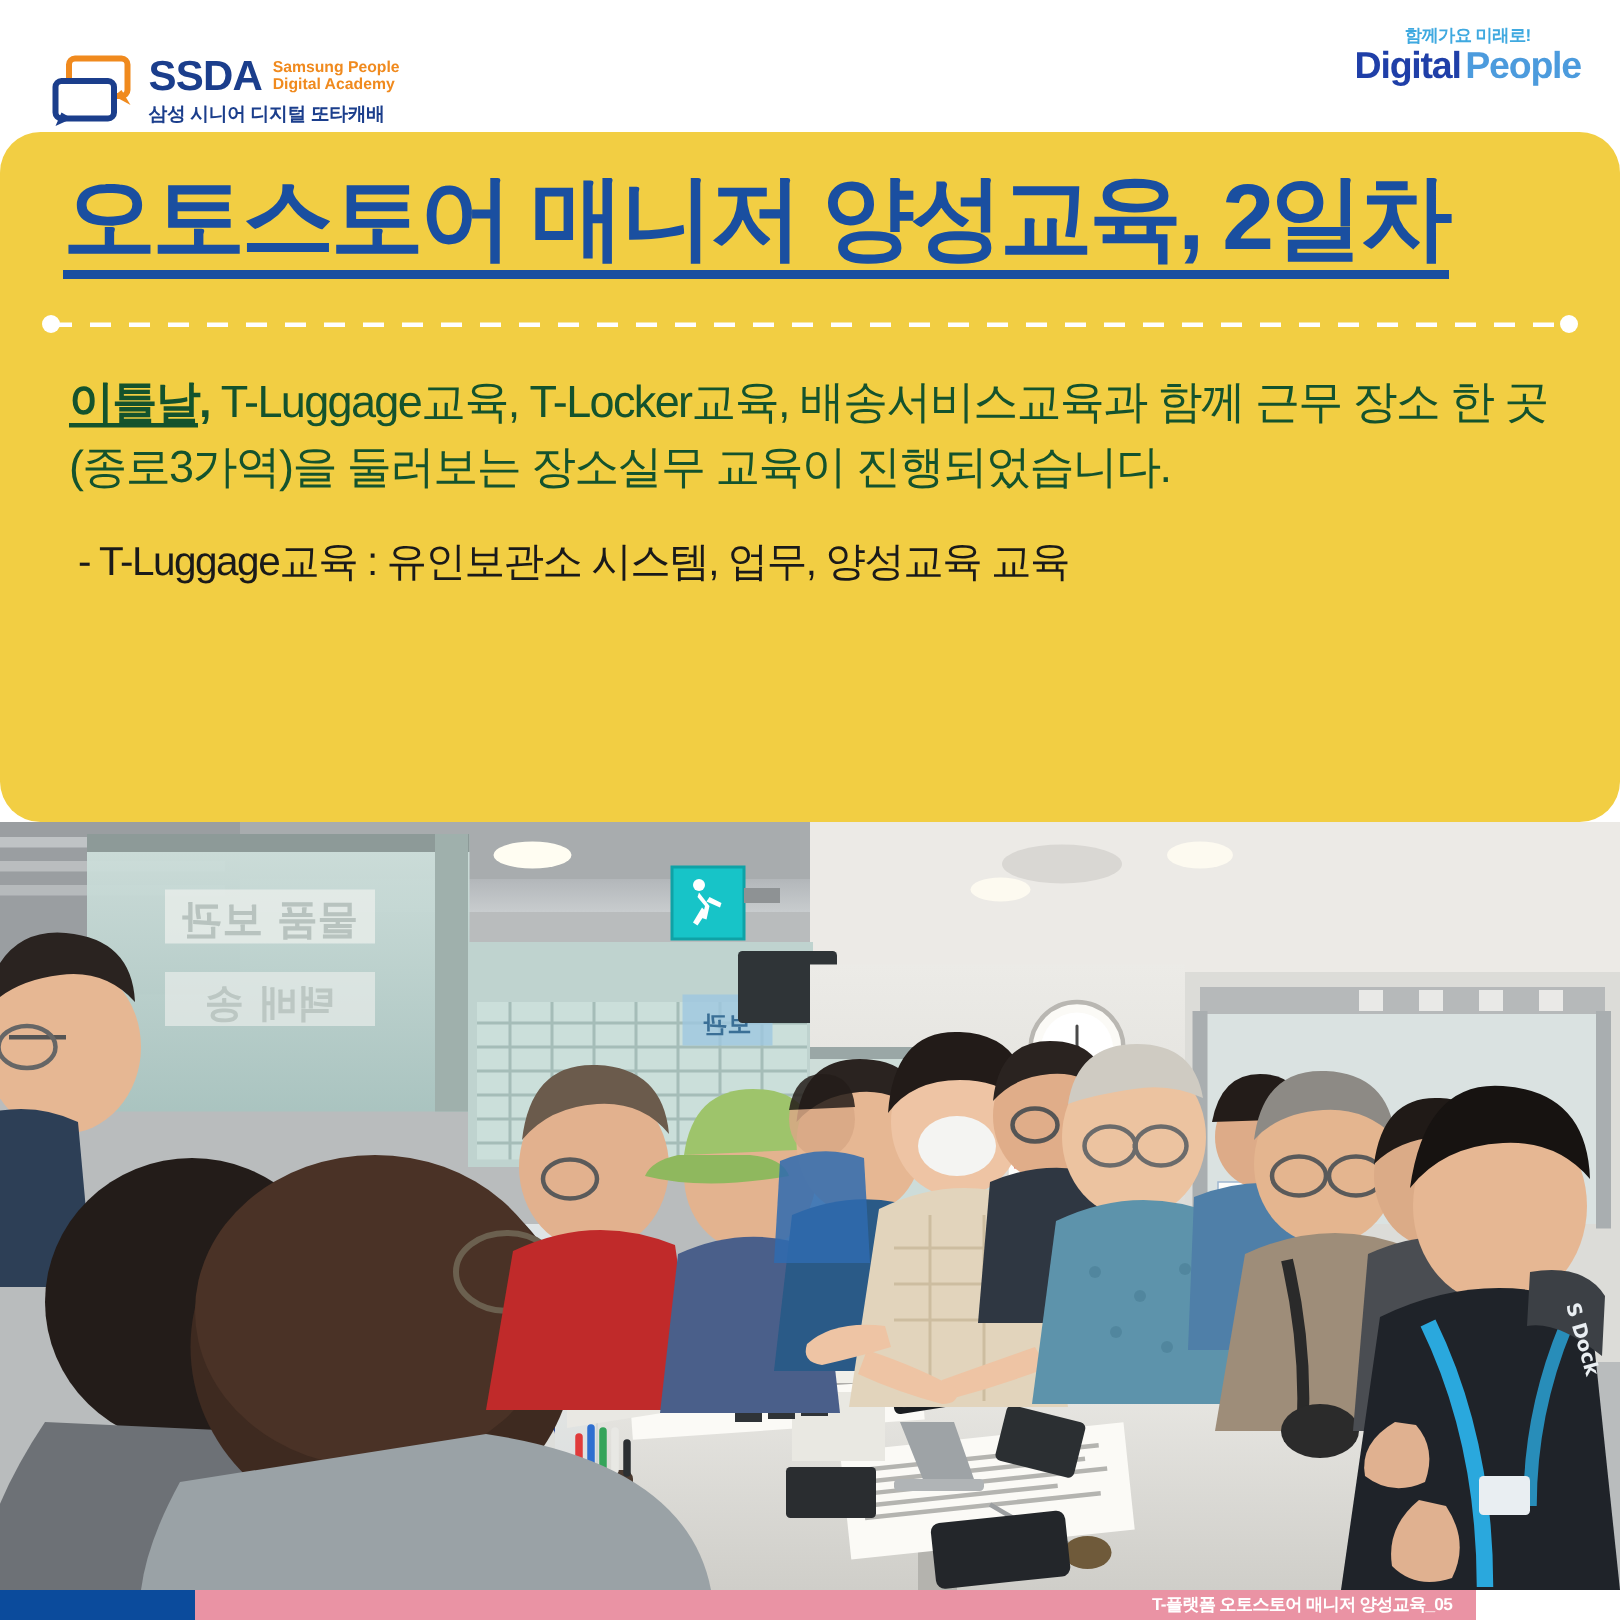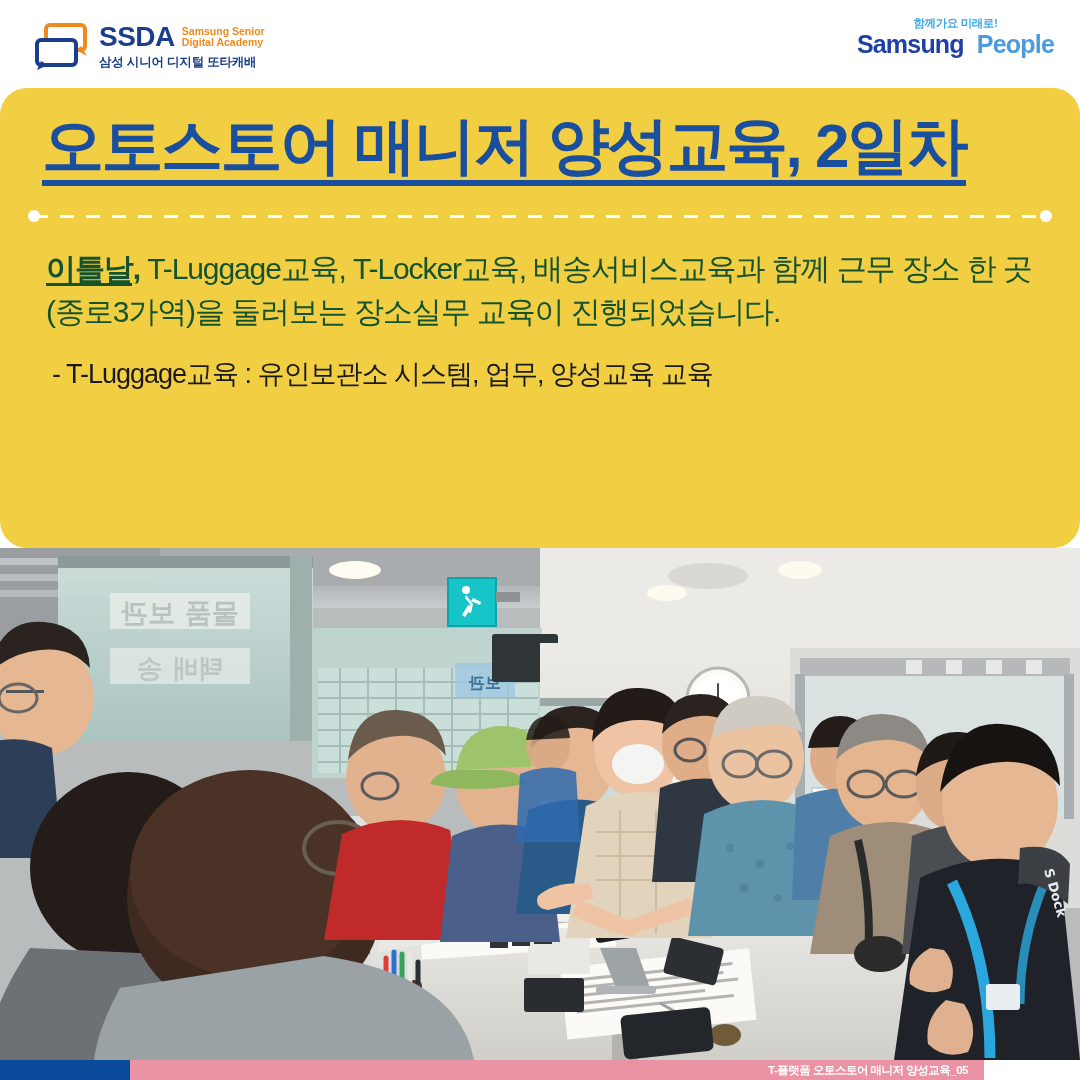--- a/index.html
+++ b/index.html
@@ -24,21 +24,21 @@
   
   .header {
     position: absolute;
     left: 0; top: 0;
     width: 1080px;
     height: 88px;
     background: #ffffff;
   }
   .ssda-logo {
     position: absolute;
-    left: 32px; top: 22px;
+    left: 32px; top: 36px;
     display: flex;
     align-items: flex-start;
     gap: 9px;
   }
   .bubble-mark {
     position: relative;
     width: 58px;
     height: 48px;
     flex: none;
   }
@@ -88,21 +88,21 @@
     margin-bottom: 1px;
   }
   .ep-main {
     font-size: 25px;
     font-weight: 700;
     letter-spacing: -0.8px;
     line-height: 1;
     white-space: nowrap;
   }
   .ep-enabling { color: #1F3FA8; }
-  .ep-people  { color: #4C9BDD; padding-left: 13px; }
+  .ep-people  { color: #4C9BDD; padding-left: 3px; }
 
   
   .panel {
     position: absolute;
     left: 0; top: 88px;
     width: 1080px;
     height: 460px;
     background: #F2CE43;
     border-radius: 27px;
   }
@@ -224,31 +224,31 @@
         <svg width="58" height="48" viewBox="0 0 58 48" xmlns="http://www.w3.org/2000/svg">
           <path d="M18 3 h31 a4 4 0 0 1 4 4 v17 a4 4 0 0 1 -4 4 h-31 a4 4 0 0 1 -4 -4 v-17 a4 4 0 0 1 4 -4 z" fill="none" stroke="#F08A1E" stroke-width="4"></path>
           <path d="M49 24 l6 10 l-11 -6 z" fill="#F08A1E"></path>
           <path d="M9 18 h31 a4 4 0 0 1 4 4 v17 a4 4 0 0 1 -4 4 h-31 a4 4 0 0 1 -4 -4 v-17 a4 4 0 0 1 4 -4 z" fill="#ffffff" stroke="#1B3E8C" stroke-width="4"></path>
           <path d="M9 39 l-4 9 l11 -5 z" fill="#1B3E8C"></path>
         </svg>
       </span>
       <span class="ssda-words">
         <span class="ssda-top">
           <span class="ssda-main">SSDA</span>
-          <span class="ssda-sub">Samsung Senior
+          <span class="ssda-sub">Samsung People
 Digital Academy</span>
         </span>
         <span class="ssda-kor" style="display:block;">삼성 시니어 디지털 또타캐배</span>
       </span>
     </div>
 
     <div class="ep-logo">
       <div class="ep-tag">함께가요 미래로!</div>
       <div class="ep-main">
-        <span class="ep-enabling">Samsung</span><span class="ep-people">People</span>
+        <span class="ep-enabling">Digital</span><span class="ep-people">People</span>
       </div>
     </div>
 
   </div>
 
   <div class="panel">
 
     <div class="title">오토스토어 매니저 양성교육, 2일차</div>
 
     <div class="divider">

